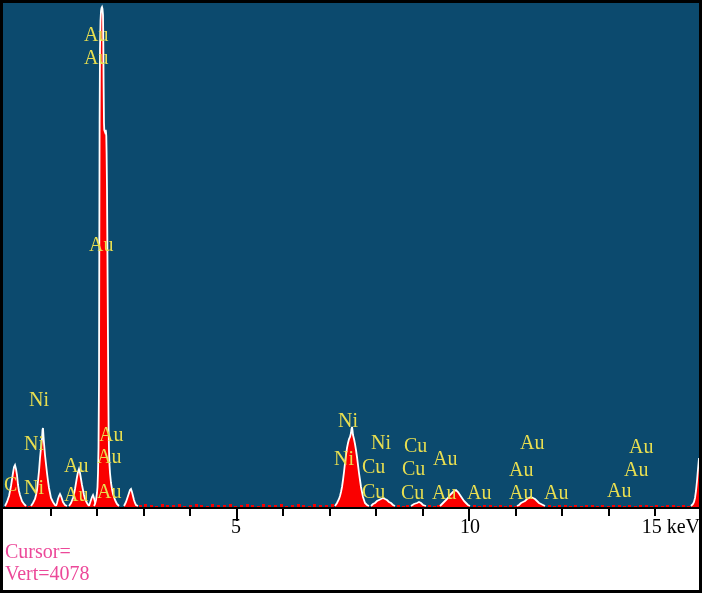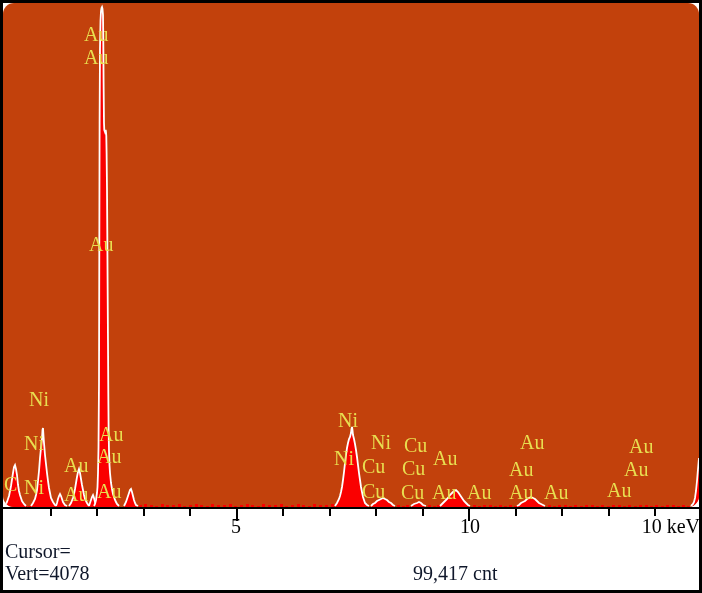--- a/index.html
+++ b/index.html
@@ -32,30 +32,30 @@
   .tick{
     position:absolute;top:506px;width:2px;background:#000;
   }
   .axis-label{
     position:absolute;
     font-size:20px;line-height:22px;color:#000;
     white-space:nowrap;
   }
   .status-text{
     position:absolute;
-    font-size:20px;line-height:22px;color:#0f172a;
+    font-size:20px;line-height:22px;color:#ec4899;
     white-space:nowrap;
   }
 </style>
 </head>
 <body>
 
 <div class="frame">
 
-  <div class="plot" style="background: #c2410c; border-radius: 11px;">
+  <div class="plot" style="background: #0c4a6e;">
     <svg id="spectrum-svg" width="696" height="504">
         <rect x="21" y="502" width="3" height="3" fill="#FA0000"></rect>
         <rect x="25" y="503" width="3" height="2" fill="#FA0000"></rect>
         <rect x="50" y="502" width="3" height="3" fill="#FA0000"></rect>
         <rect x="136" y="502" width="3" height="3" fill="#FA0000"></rect>
         <rect x="141" y="501" width="3" height="4" fill="#FA0000"></rect>
         <rect x="147" y="502" width="3" height="3" fill="#FA0000"></rect>
         <rect x="152" y="503" width="3" height="2" fill="#FA0000"></rect>
         <rect x="158" y="501" width="3" height="4" fill="#FA0000"></rect>
         <rect x="163" y="502" width="3" height="3" fill="#FA0000"></rect>
@@ -205,19 +205,18 @@
       <div class="tick" style="left: 419px; height: 7px;"></div>
       <div class="tick" style="left: 465px; height: 12px;"></div>
       <div class="tick" style="left: 512px; height: 7px;"></div>
       <div class="tick" style="left: 558px; height: 7px;"></div>
       <div class="tick" style="left: 605px; height: 7px;"></div>
       <div class="tick" style="left: 651px; height: 7px;"></div>
     </div>
   <div id="axis-label-layer">
       <div class="axis-label" style="top: 512px; left: 233px; transform: translateX(-50%);">5</div>
       <div class="axis-label" style="top: 512px; left: 467px; transform: translateX(-50%);">10</div>
-      <div class="axis-label" style="top: 512px; right: -1px;">10 keV</div>
+      <div class="axis-label" style="top: 512px; right: -1px;">15 keV</div>
     </div>
 
   <div class="status-text" style="left:2px;top:537px;">Cursor=</div>
   <div class="status-text" style="left:2px;top:559px;text-align:center;">Vert=4078</div>
-  <div class="status-text" style="left:410px;top:559px;">99,417 cnt</div>
 </div>
 
 </body></html>

